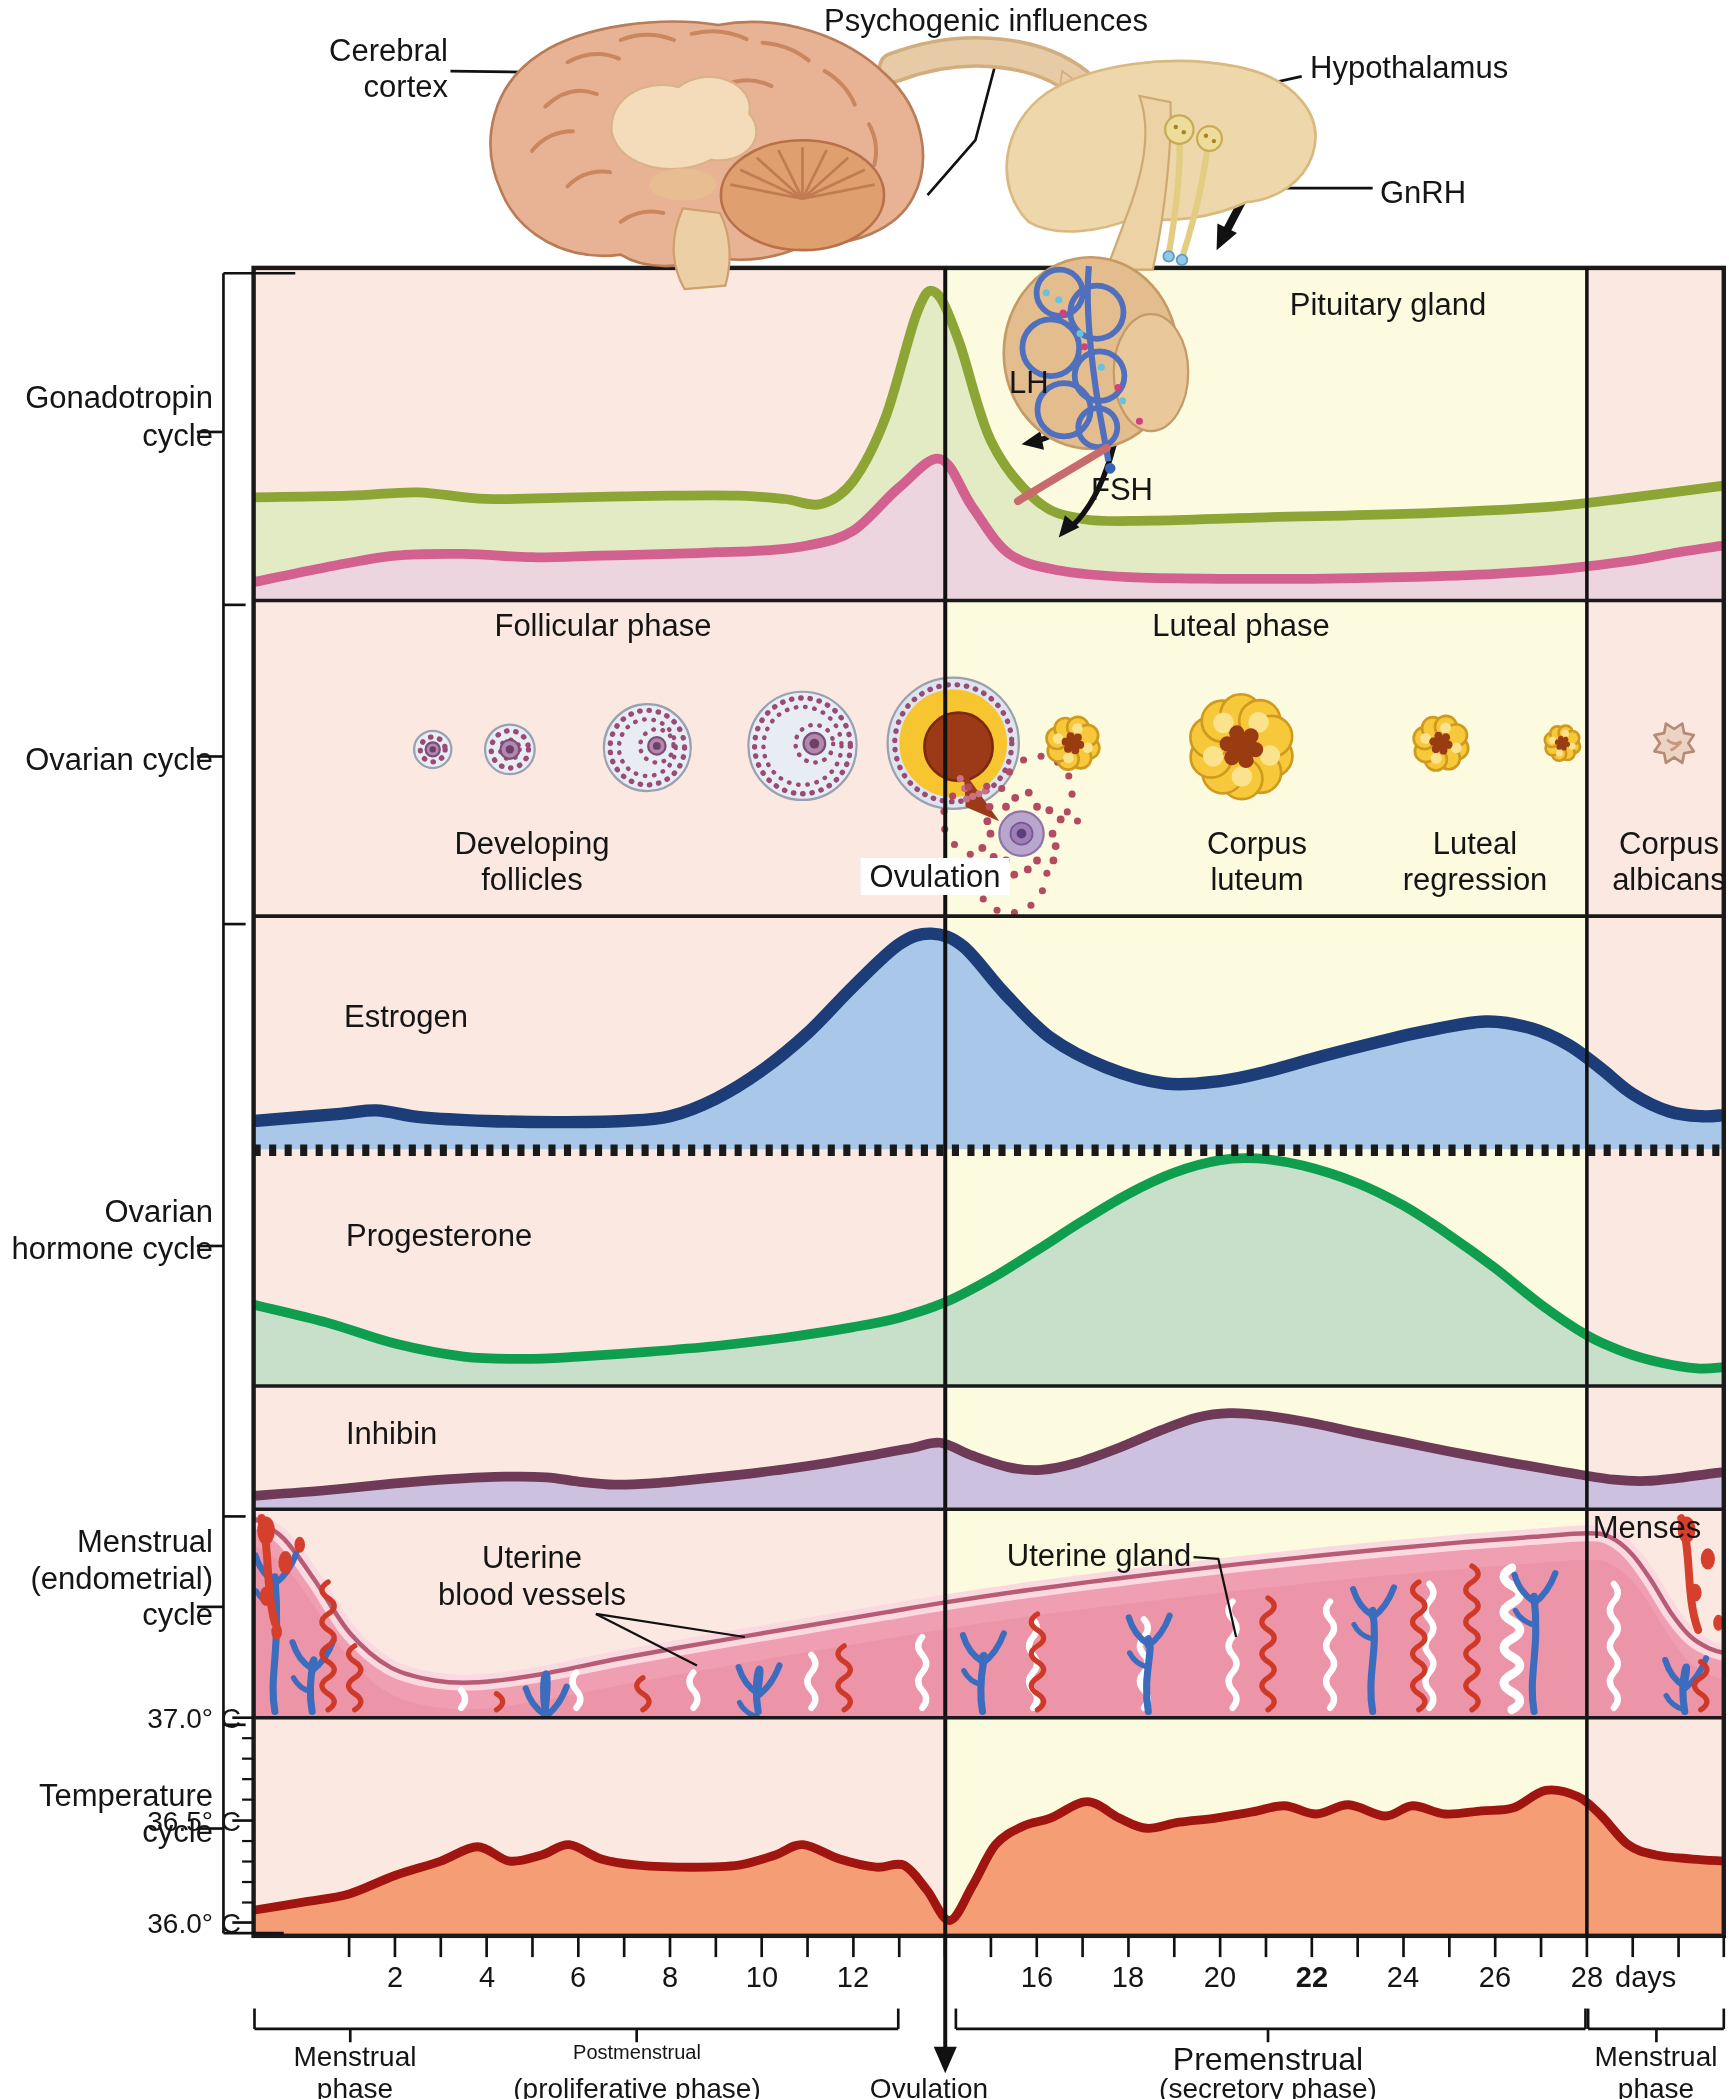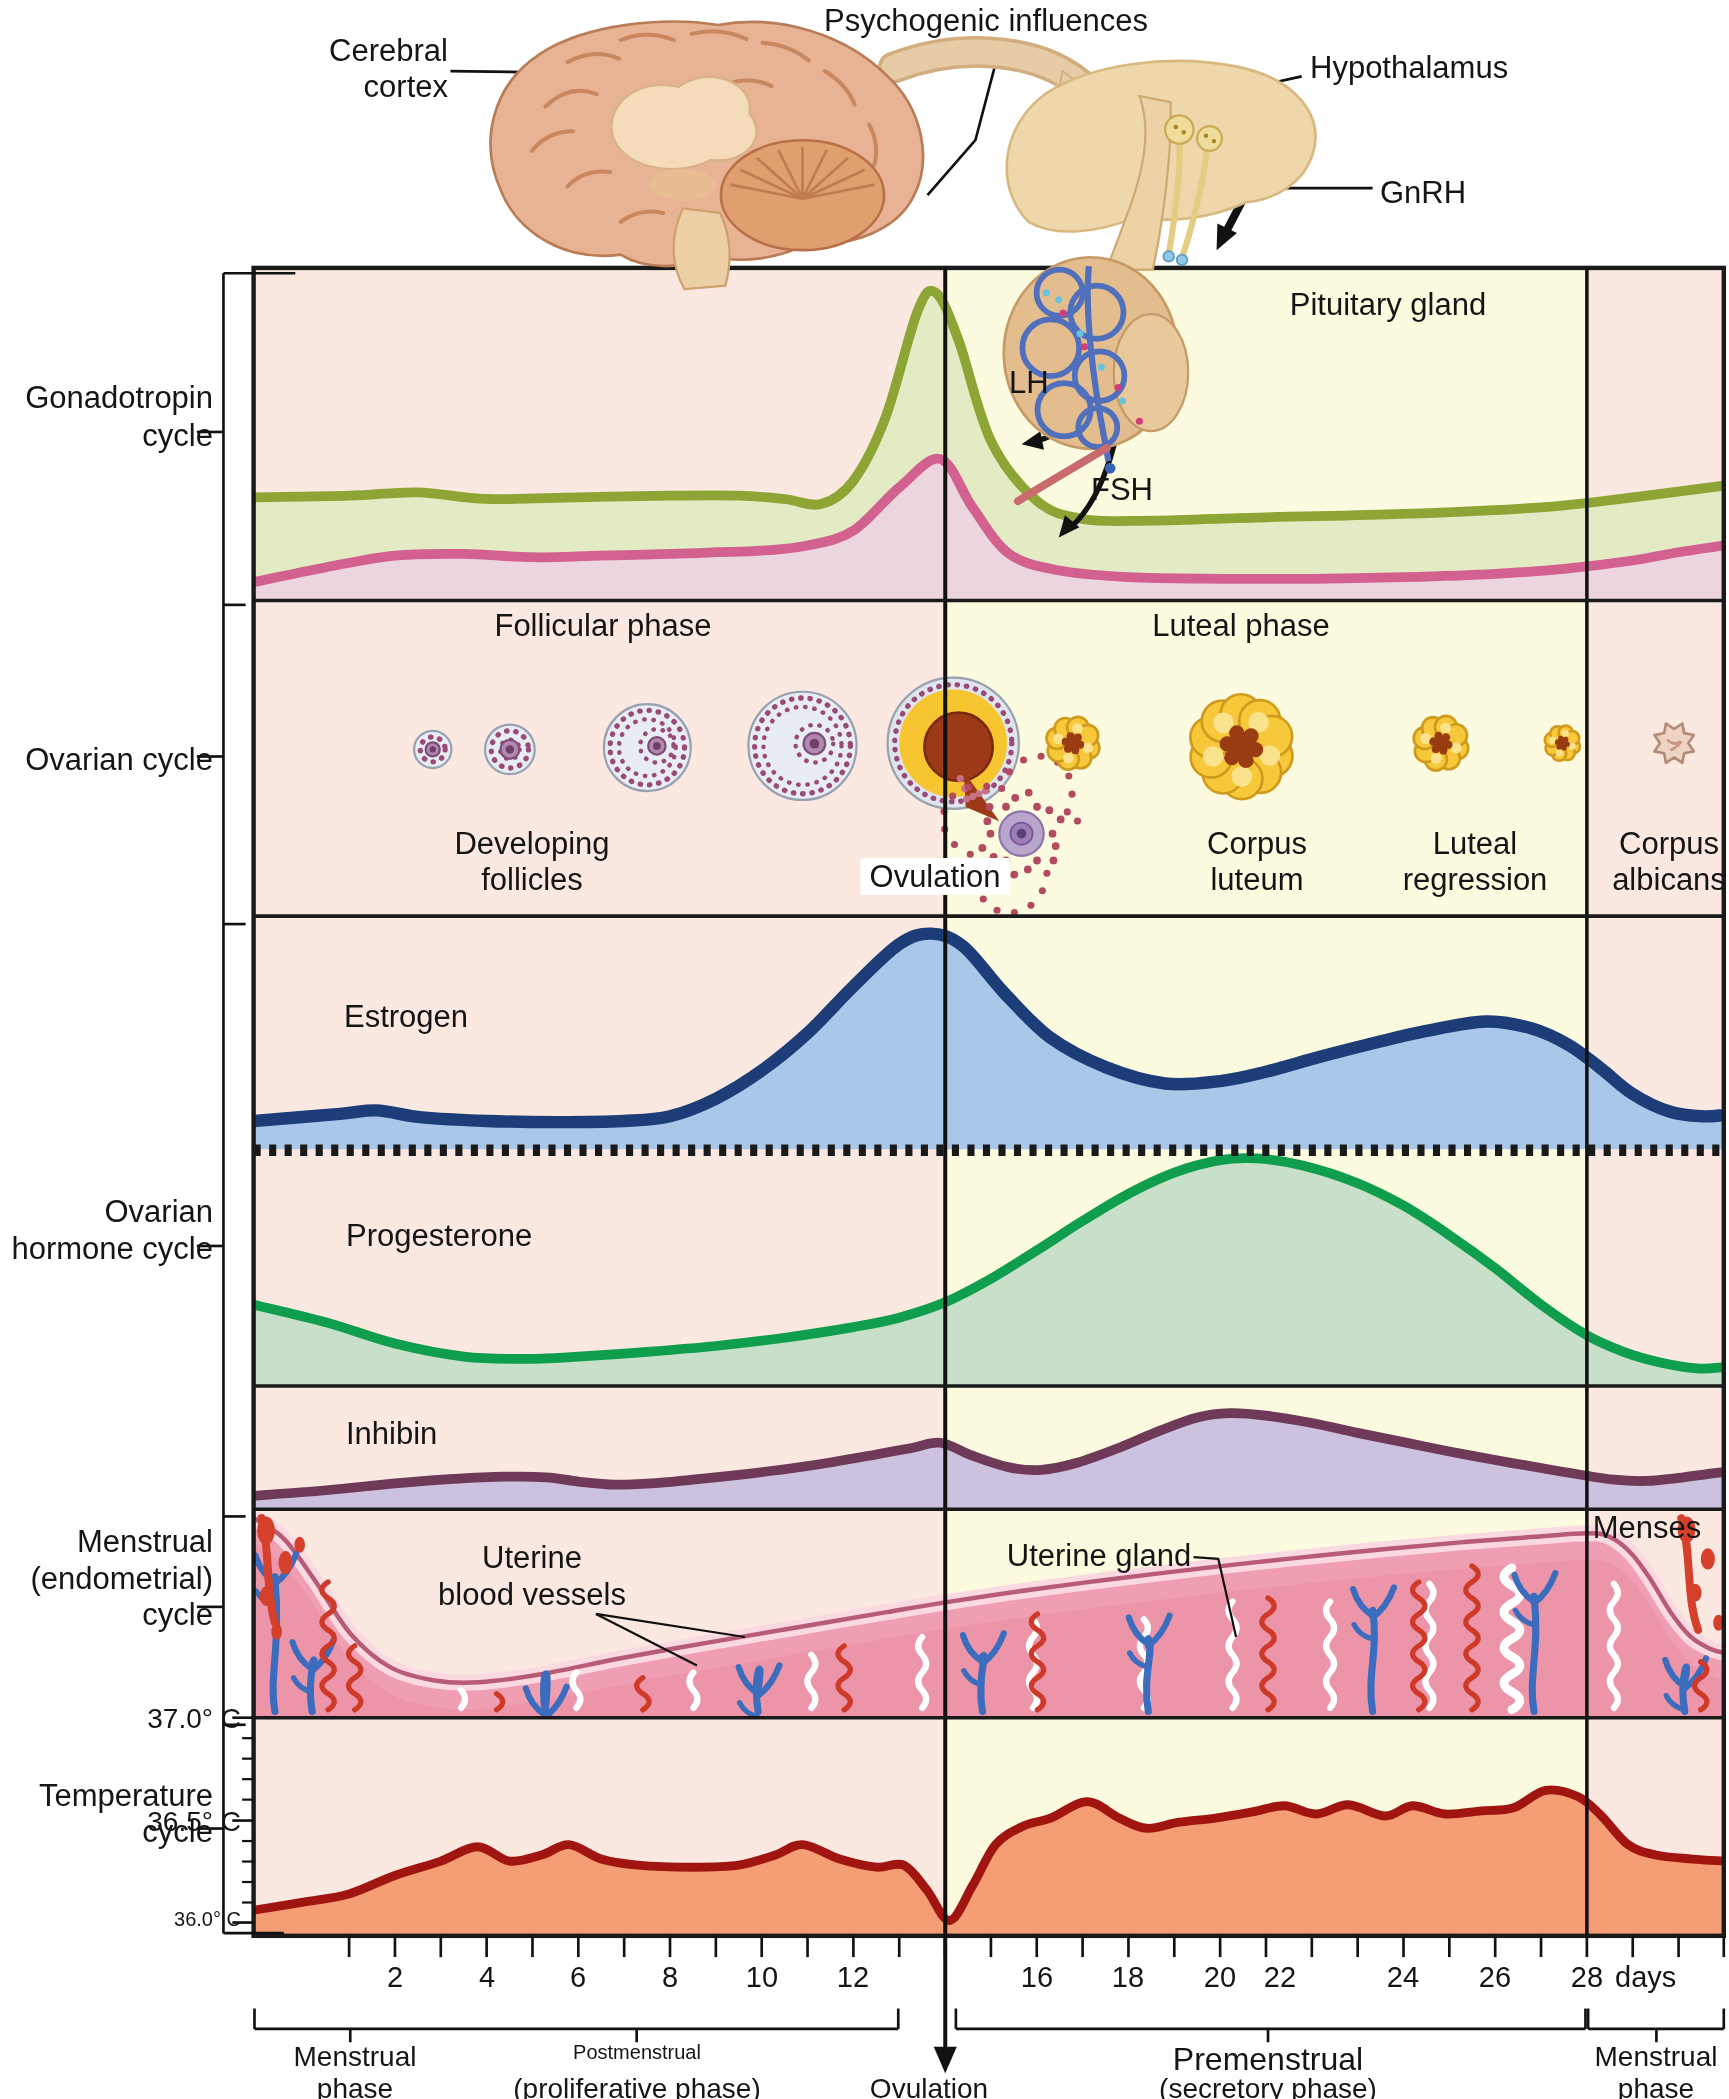--- a/index.html
+++ b/index.html
@@ -542,21 +542,21 @@
   <div class="lbl r" style="left:213px;top:1193px">Ovarian</div>
   <div class="lbl r" style="left:213px;top:1230px">hormone cycle</div>
   <div class="lbl r" style="left:213px;top:1523px">Menstrual</div>
   <div class="lbl r" style="left:213px;top:1560px">(endometrial)</div>
   <div class="lbl r" style="left:213px;top:1596px">cycle</div>
   <div class="lbl r" style="left:213px;top:1777px">Temperature</div>
   <div class="lbl r" style="left:213px;top:1813px">cycle</div>
 
   <div class="lbl r" style="left:241px;top:1702px;font-size:28px">37.0° C</div>
   <div class="lbl r" style="left:241px;top:1805px;font-size:28px">36.5° C</div>
-  <div class="lbl r" style="left:241px;top:1907px;font-size:20px">36.0° C</div>
+  <div class="lbl r" style="left:241px;top:1907px;font-size:28px">36.0° C</div>
 
   <div class="lbl" style="left:1009px;top:364px">LH</div>
   <div class="lbl" style="left:1091px;top:471px">FSH</div>
 
   <div class="lbl c" style="left:603px;top:607px">Follicular phase</div>
   <div class="lbl c" style="left:1241px;top:607px">Luteal phase</div>
   <div class="lbl c" style="left:532px;top:825px">Developing</div>
   <div class="lbl c" style="left:532px;top:861px">follicles</div>
   <div class="lbl c chip" style="left:935px;top:858px">Ovulation</div>
   <div class="lbl c" style="left:1257px;top:825px">Corpus</div>
@@ -588,20 +588,20 @@
   <div id="dayLabels">
       <div class="daylbl" style="left: 395px; top: 1961px;">2</div>
       <div class="daylbl" style="left: 487px; top: 1961px;">4</div>
       <div class="daylbl" style="left: 578px; top: 1961px;">6</div>
       <div class="daylbl" style="left: 670px; top: 1961px;">8</div>
       <div class="daylbl" style="left: 762px; top: 1961px;">10</div>
       <div class="daylbl" style="left: 853px; top: 1961px;">12</div>
       <div class="daylbl" style="left: 1037px; top: 1961px;">16</div>
       <div class="daylbl" style="left: 1128px; top: 1961px;">18</div>
       <div class="daylbl" style="left: 1220px; top: 1961px;">20</div>
-      <div class="daylbl" style="left: 1280px; top: 1961px;">22</div>
+      <div class="daylbl" style="left: 1312px; top: 1961px; font-weight: bold;">22</div>
       <div class="daylbl" style="left: 1403px; top: 1961px;">24</div>
       <div class="daylbl" style="left: 1495px; top: 1961px; text-align: right;">26</div>
       <div class="daylbl" style="left: 1587px; top: 1961px; text-align: right;">28</div>
       <div class="daylbl" style="transform: none; left: 1615px; top: 1961px;">days</div>
     </div>
 </div>
 
 
 </body></html>

